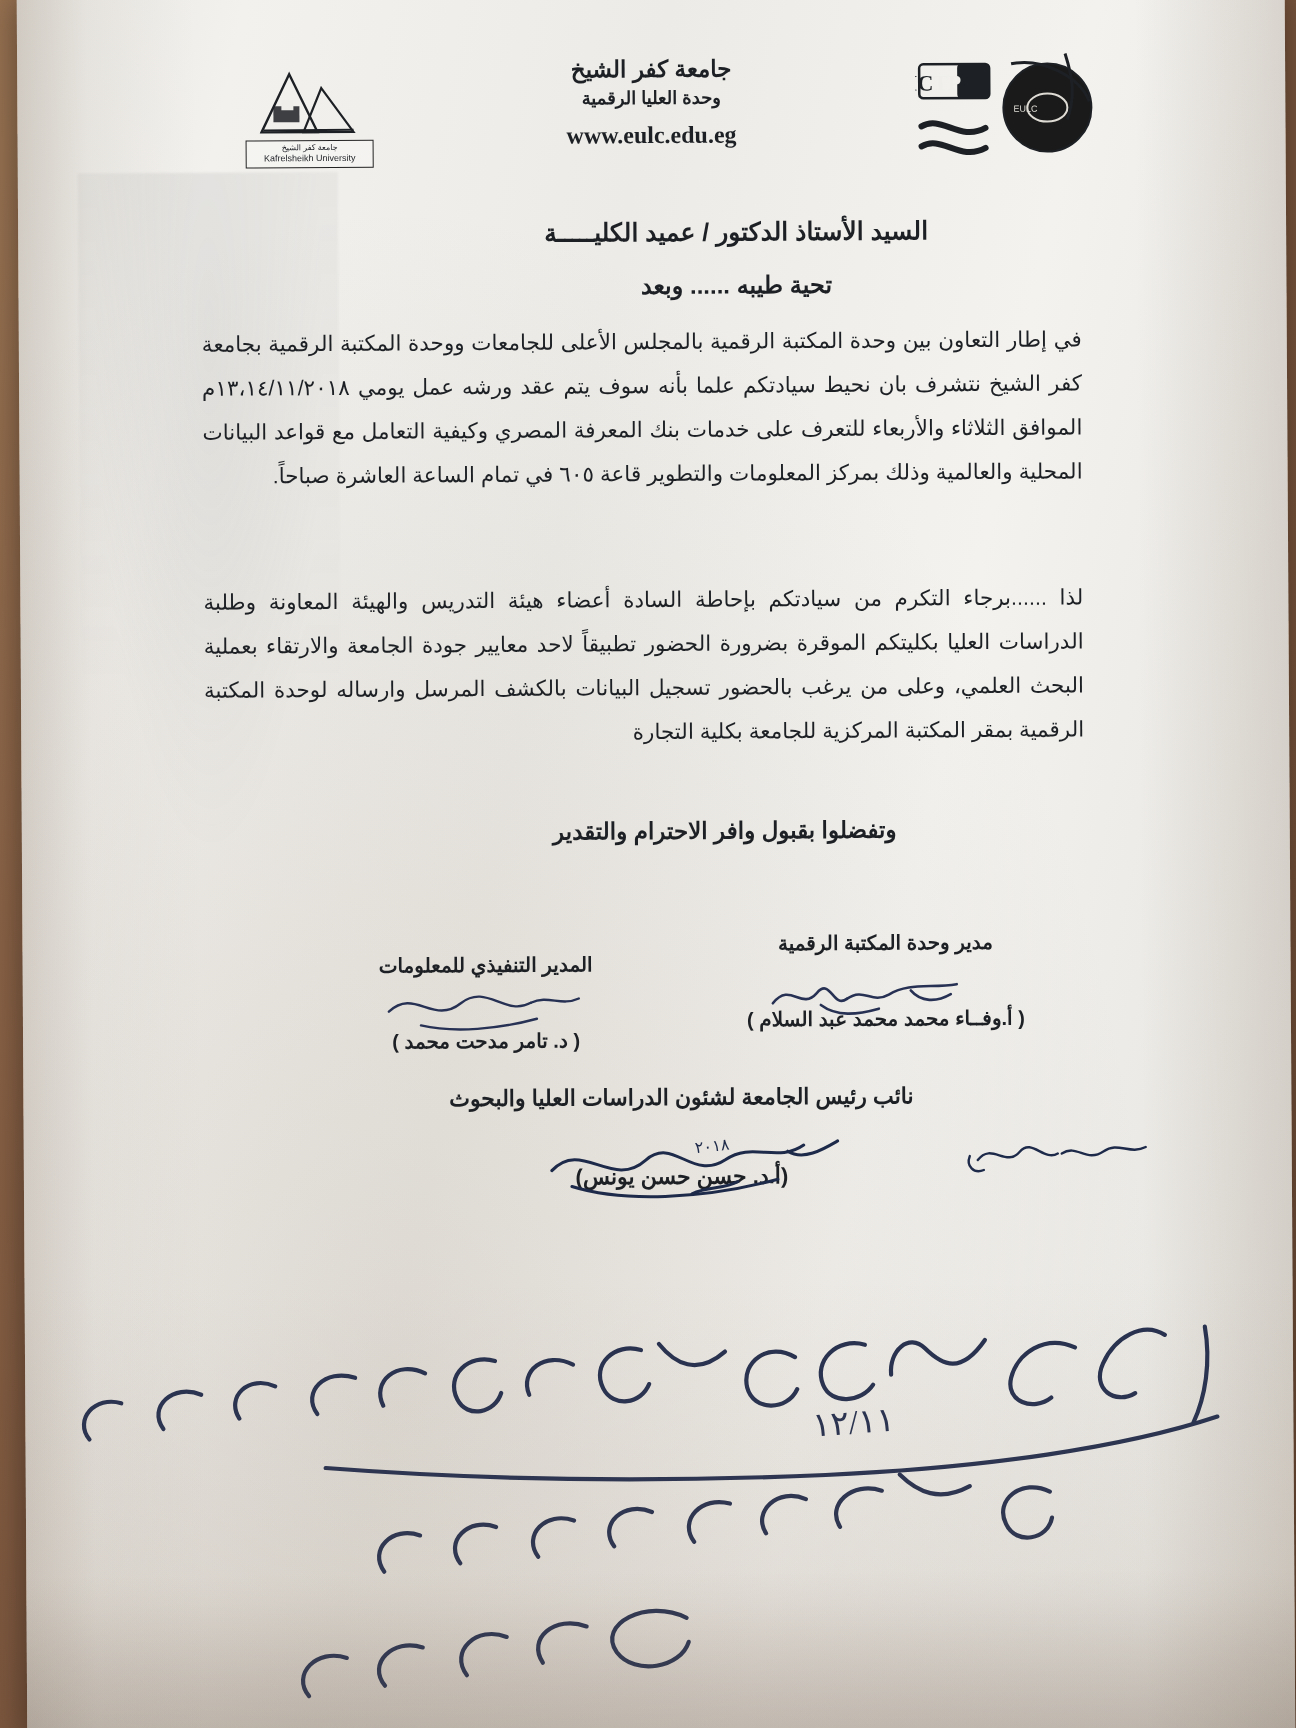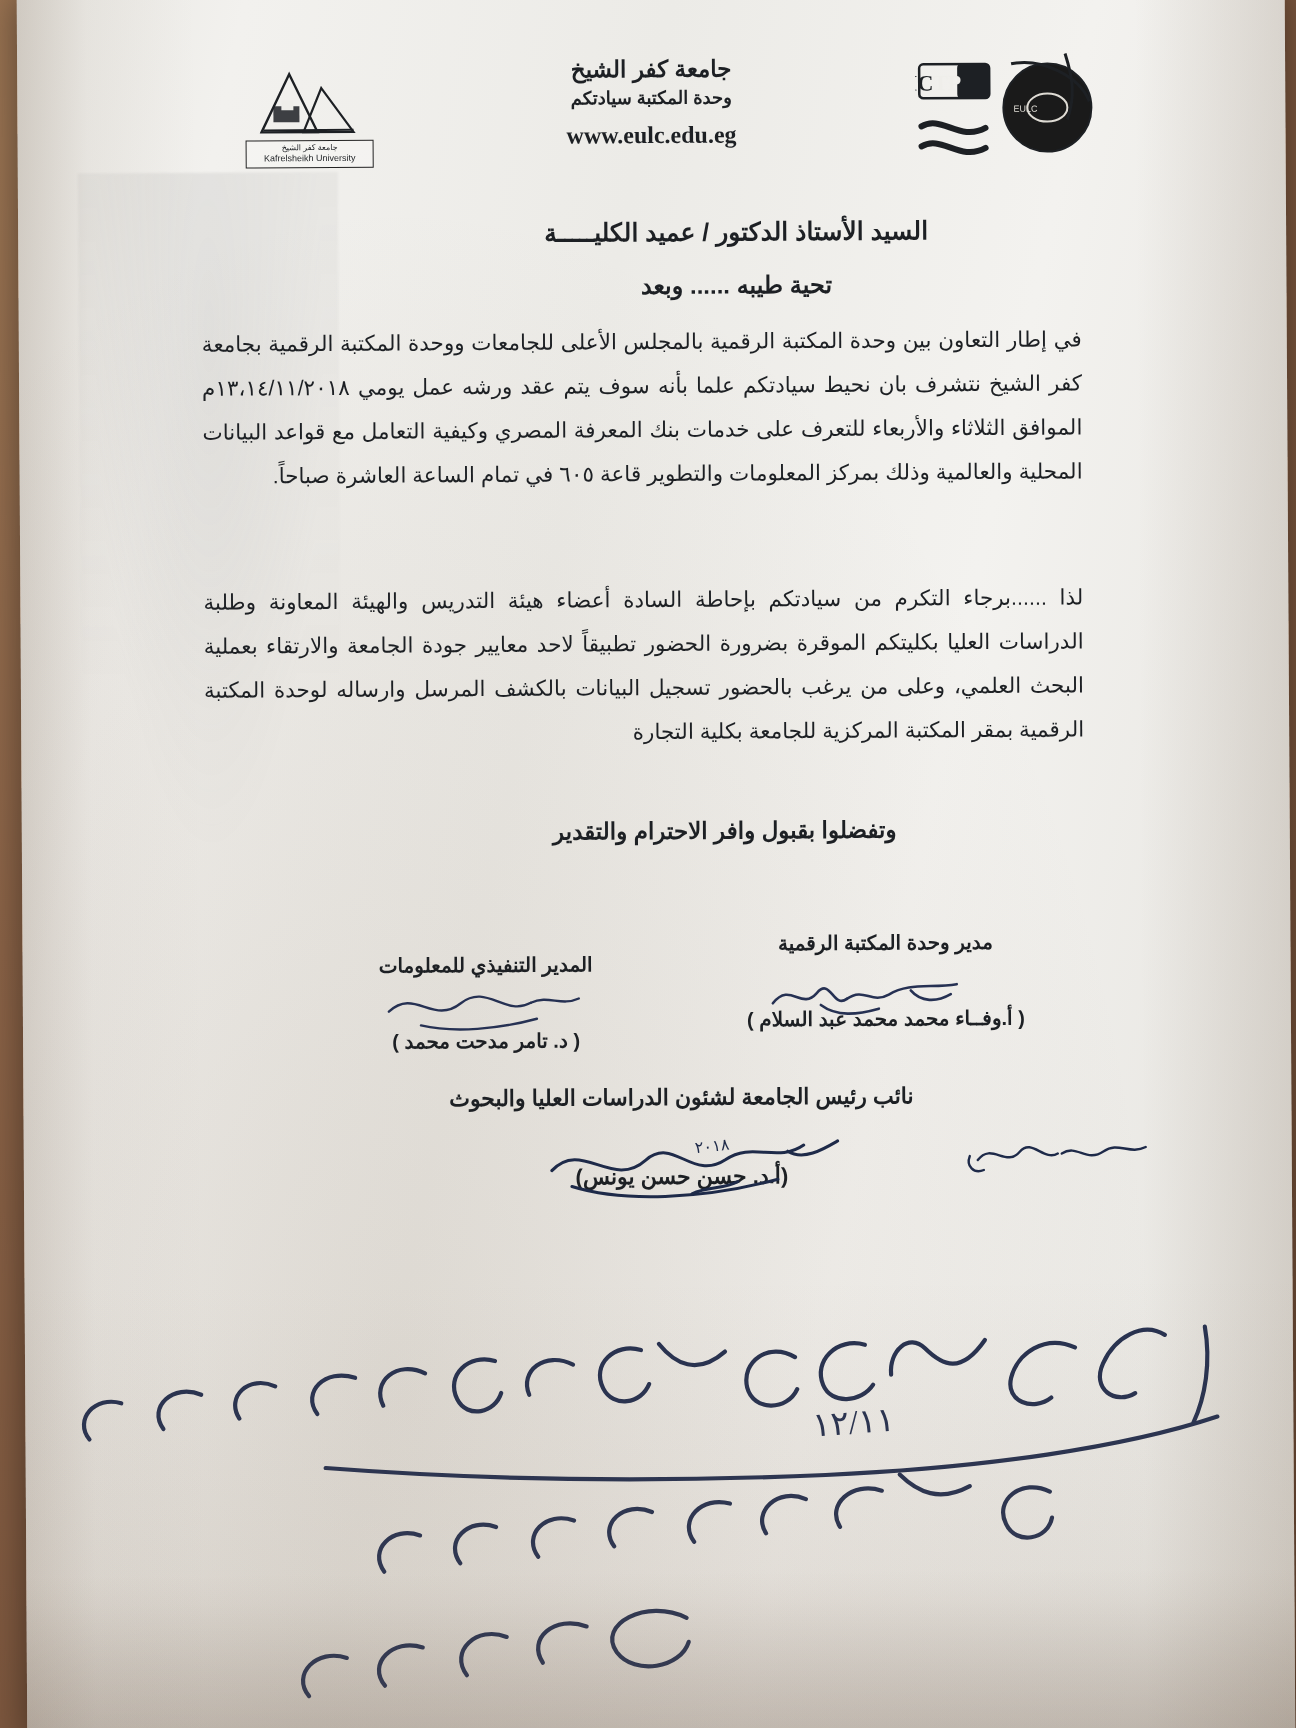--- a/index.html
+++ b/index.html
@@ -241,21 +241,21 @@
             </svg>
           </div>
           <div class="caption">
             <span class="ar">جامعة كفر الشيخ</span>
             <span class="en">Kafrelsheikh University</span>
           </div>
         </div>
 
         <div class="hdr-center">
           <div class="hdr-uni">جامعة كفر الشيخ</div>
-          <div class="hdr-unit">وحدة المكتبة سيادتكم</div>
+          <div class="hdr-unit">وحدة العليا الرقمية</div>
           <div class="hdr-url">www.eulc.edu.eg</div>
         </div>
 
         <div class="logo-ictp">
           <svg width="190" height="120" viewBox="0 0 190 120">
 
             <g>
               <rect x="4" y="14" width="70" height="34" rx="4" fill="none" stroke="#1d2024" stroke-width="2.5"></rect>
               <text x="18" y="40" font-family="Liberation Serif, serif" font-size="22" font-weight="bold" fill="#1d2024">IC</text>
               <rect x="42" y="14" width="32" height="34" rx="4" fill="#1d2024"></rect>

